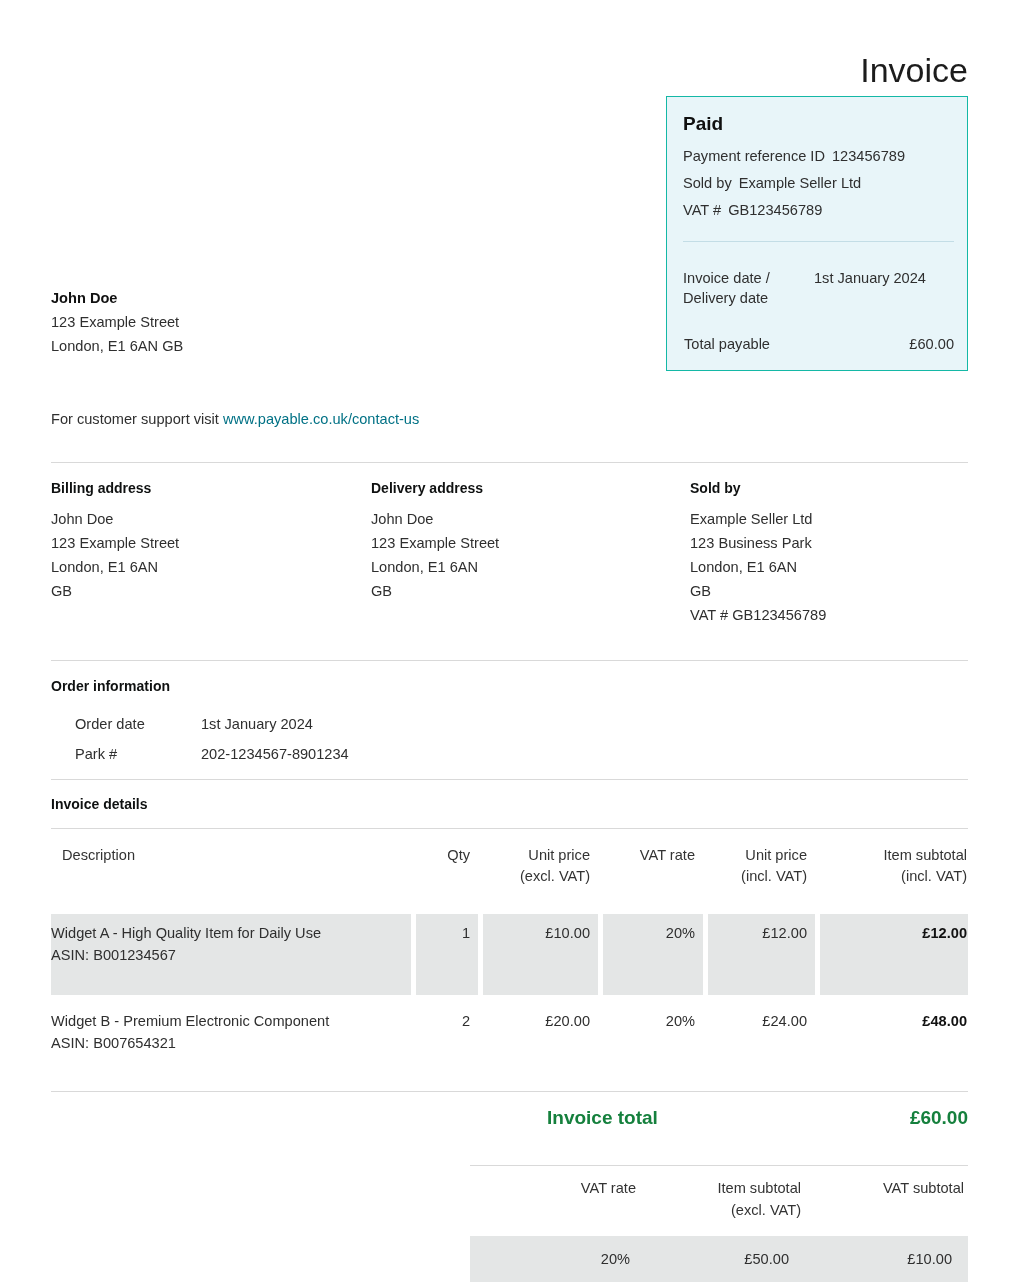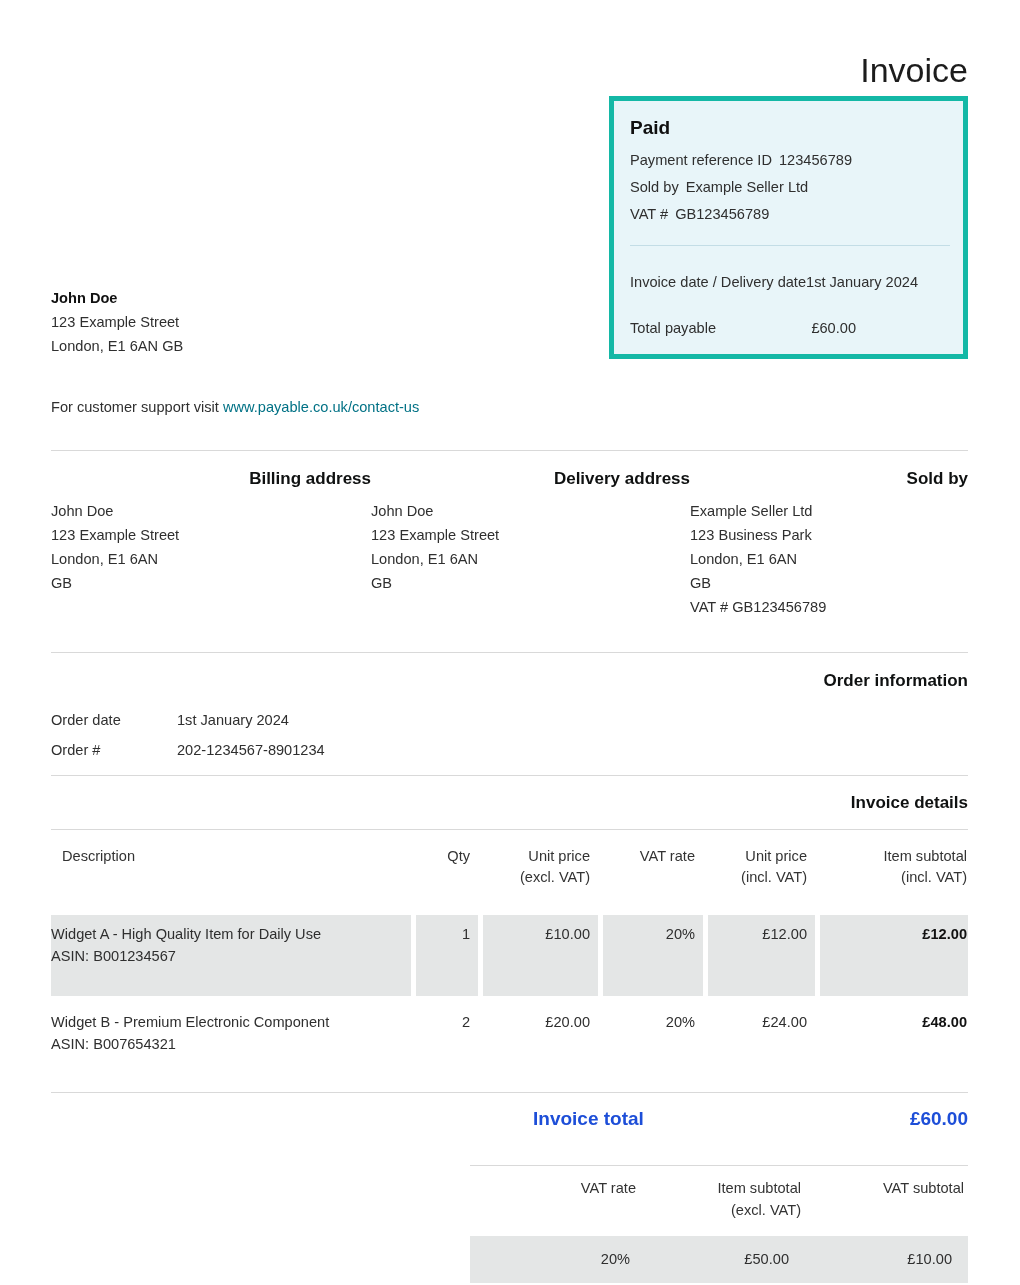--- a/index.html
+++ b/index.html
@@ -20,48 +20,48 @@
     color: #1c1c1c;
     padding-top: 52px;
     line-height: 1.1;
   }
 
   .top-row { display: flex; align-items: flex-start; margin-top: 7px; }
   .recipient { flex: 1; margin-top: 190px; line-height: 24px; }
   .recipient-name { font-weight: 700; color: #111; }
 
   .paid-box {
-    width: 359px;
+    width: 302px;
     background: #e8f5f9;
-    border: 5px solid #14b8a6;
+    border: 1px solid #14b8a6;
     padding: 14px 13px 16px 16px;
   }
   .paid-title { font-size: 19px; font-weight: 700; color: #101010; margin-bottom: 9px; }
   .pb-row { display: flex; gap: 7px; margin-top: 8px; line-height: 19px; }
   .pb-divider { border: none; border-top: 1px solid #c3dde6; margin: 21px 0 6px; }
-  .pb-sum-row { display: flex; justify-content: flex-start; margin-top: 26px; line-height: 20px; }
+  .pb-sum-row { display: flex; justify-content: flex-end; margin-top: 26px; line-height: 20px; gap: 44px; }
   .pb-sum-value { min-width: 140px; white-space: nowrap; }
   .pb-sum-row.val-right .pb-sum-value { text-align: right; }
 
   .support-line { margin-top: 38px; }
   .support-link { color: #007185; text-decoration: none; cursor: pointer; }
 
   .rule { border: none; border-top: 1px solid #d9d9d9; }
   .rule-top { margin-top: 33px; }
 
   .addresses { display: flex; padding: 16px 0 33px; }
   .addr-col-1 { width: 320px; }
   .addr-col-2 { width: 319px; }
   .addr-col-3 { flex: 1; }
-  .sec-heading { font-size: 17px; font-weight: 700; color: #0f1111; text-align: right; }
+  .sec-heading { font-size: 14px; font-weight: 700; color: #0f1111; }
   .addr-col .sec-heading { margin-bottom: 8px; }
   .addr-line { line-height: 24px; }
 
   .order-info { padding: 16px 0 10px; }
-  .oi-rows { margin-top: 12px; }
+  .oi-rows { margin-top: 12px; margin-left: 24px; }
   .oi-row { display: flex; line-height: 30px; }
   .oi-label { width: 126px; }
 
   .details-heading { padding: 15px 0 14px; }
 
   .itable-header { display: flex; gap: 5px; padding: 16px 0 10px; color: #333; }
   .itable-header .cell { line-height: 21px; }
   .itable-row { display: flex; gap: 5px; }
   .itable-row.first { margin-top: 17px; }
   .itable-row + .itable-row { margin-top: 7px; }
@@ -73,21 +73,21 @@
   .c-excl { width: 115px; text-align: right; padding-right: 8px; }
   .c-rate { width: 100px; text-align: right; padding-right: 8px; }
   .c-incl { width: 107px; text-align: right; padding-right: 8px; }
   .c-sub  { flex: 1;      text-align: right; padding-right: 1px; }
   .itable-row .c-sub { font-weight: 700; color: #111; }
 
   .total-rule { margin-top: 8px; }
   .total-row {
     display: flex; align-items: baseline;
     padding-top: 13px;
-    font-size: 19px; font-weight: 700; color: #1d4ed8;
+    font-size: 19px; font-weight: 700; color: #15803d; gap: 14px;
   }
   .total-spacer { width: 482px; }
   .total-amount { flex: 1; text-align: right; }
 
   .vat-summary { width: 498px; margin-left: auto; margin-top: 33px; }
   .vt-rule { border: none; border-top: 1px solid #d9d9d9; }
   .vt-header { display: flex; padding: 11px 0 15px; color: #333; }
   .vt-header .vcell { line-height: 22px; }
   .v-label { width: 85px; text-align: left; padding-left: 15px; }
   .v-rate  { width: 85px; text-align: right; }
@@ -179,21 +179,21 @@
   <hr class="rule">
 
   <div class="order-info">
     <div class="sec-heading">Order information</div>
     <div class="oi-rows">
       <div class="oi-row">
         <div class="oi-label">Order date</div>
         <div>1st January 2024</div>
       </div>
       <div class="oi-row">
-        <div class="oi-label">Order #</div>
+        <div class="oi-label">Park #</div>
         <div>202-1234567-8901234</div>
       </div>
     </div>
   </div>
 
   <hr class="rule">
 
   <div class="sec-heading details-heading">Invoice details</div>
 
   <hr class="rule">

